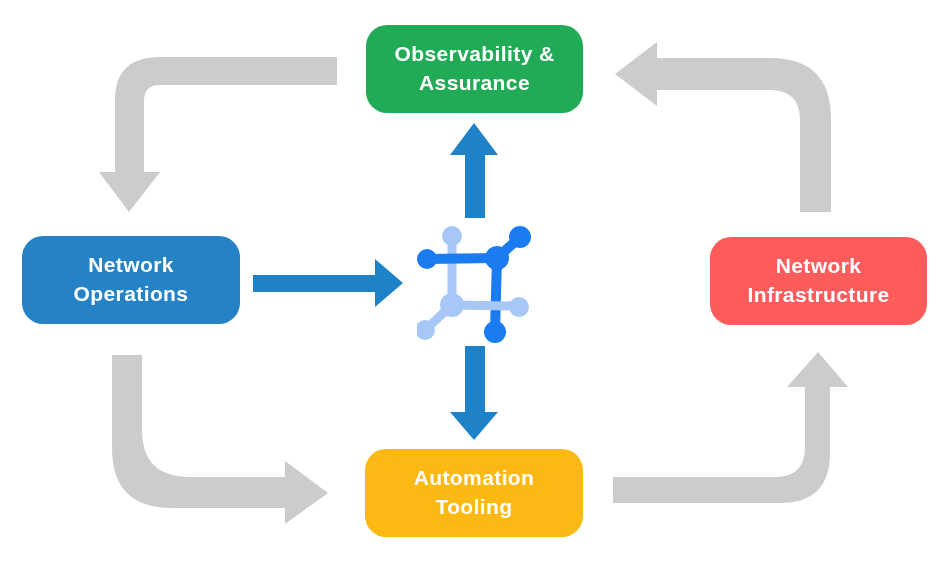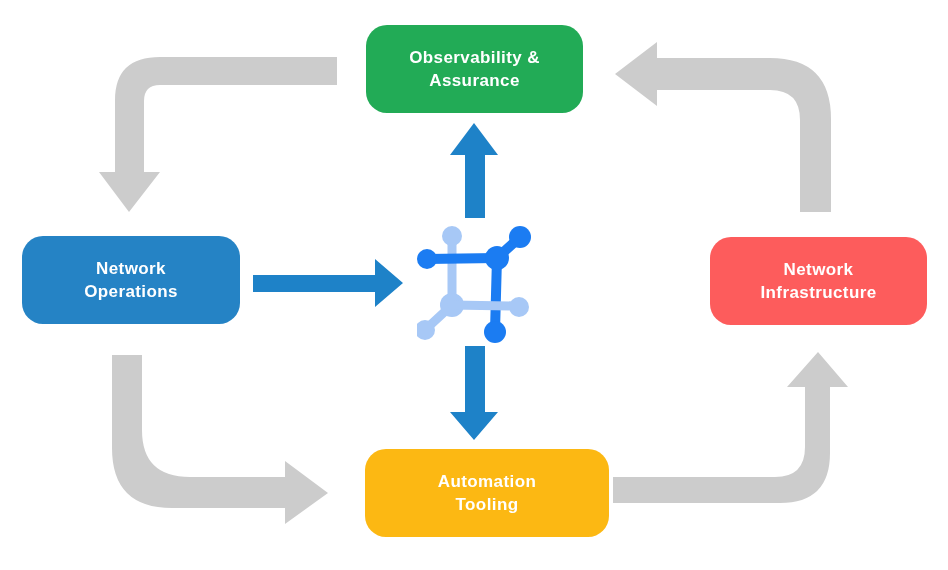--- a/index.html
+++ b/index.html
@@ -16,31 +16,31 @@
     left: 0; top: 0;
     width: 948px; height: 570px;
   }
   .node {
     position: absolute;
     display: flex;
     align-items: center;
     justify-content: center;
     border-radius: 21px;
     color: #ffffff;
-    font-size: 17px;
+    font-size: 21px;
     font-weight: 600;
     letter-spacing: 0.4px;
     text-align: center;
     line-height: 1.38;
   }
   .node-label { white-space: pre-line; }
   .node-observability { left: 366px; top: 25px;  width: 217px; height: 88px; }
   .node-operations    { left: 22px;  top: 236px; width: 218px; height: 88px; }
   .node-infrastructure{ left: 710px; top: 237px; width: 217px; height: 88px; }
-  .node-automation    { left: 365px; top: 449px; width: 244px; height: 88px; }
+  .node-automation    { left: 365px; top: 449px; width: 218px; height: 88px; }
   .center-icon {
     position: absolute;
     left: 417px; top: 225px;
     width: 120px; height: 120px;
   }
 </style>
 </head>
 <body>
 
 <div class="canvas">

